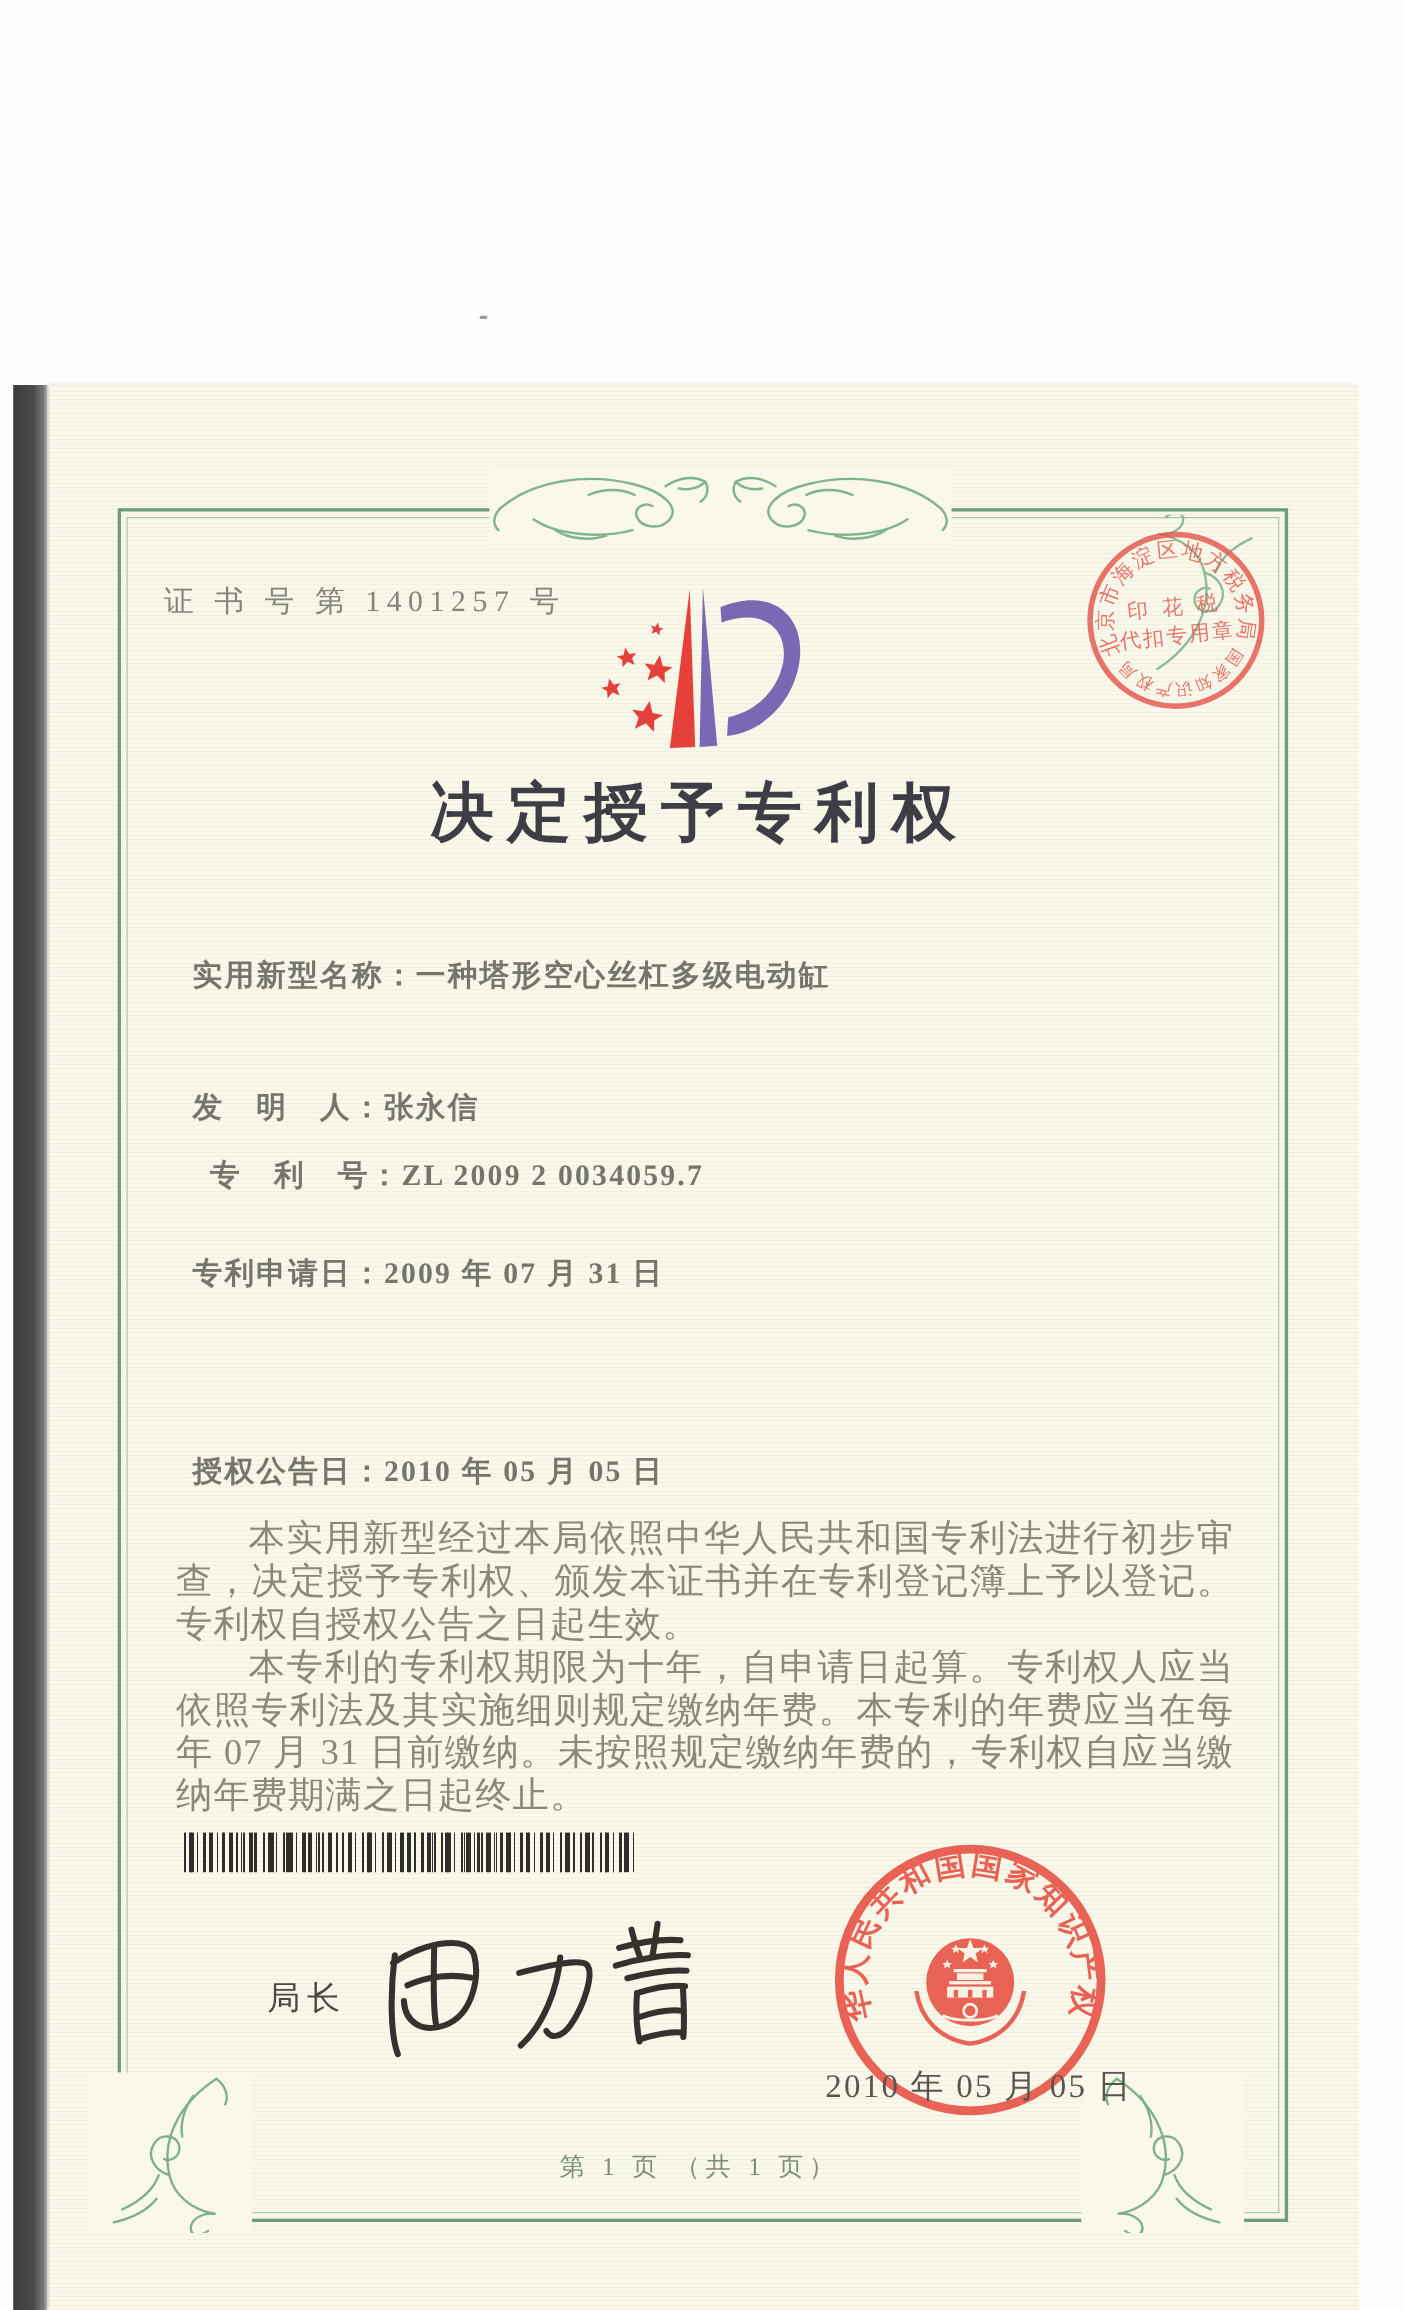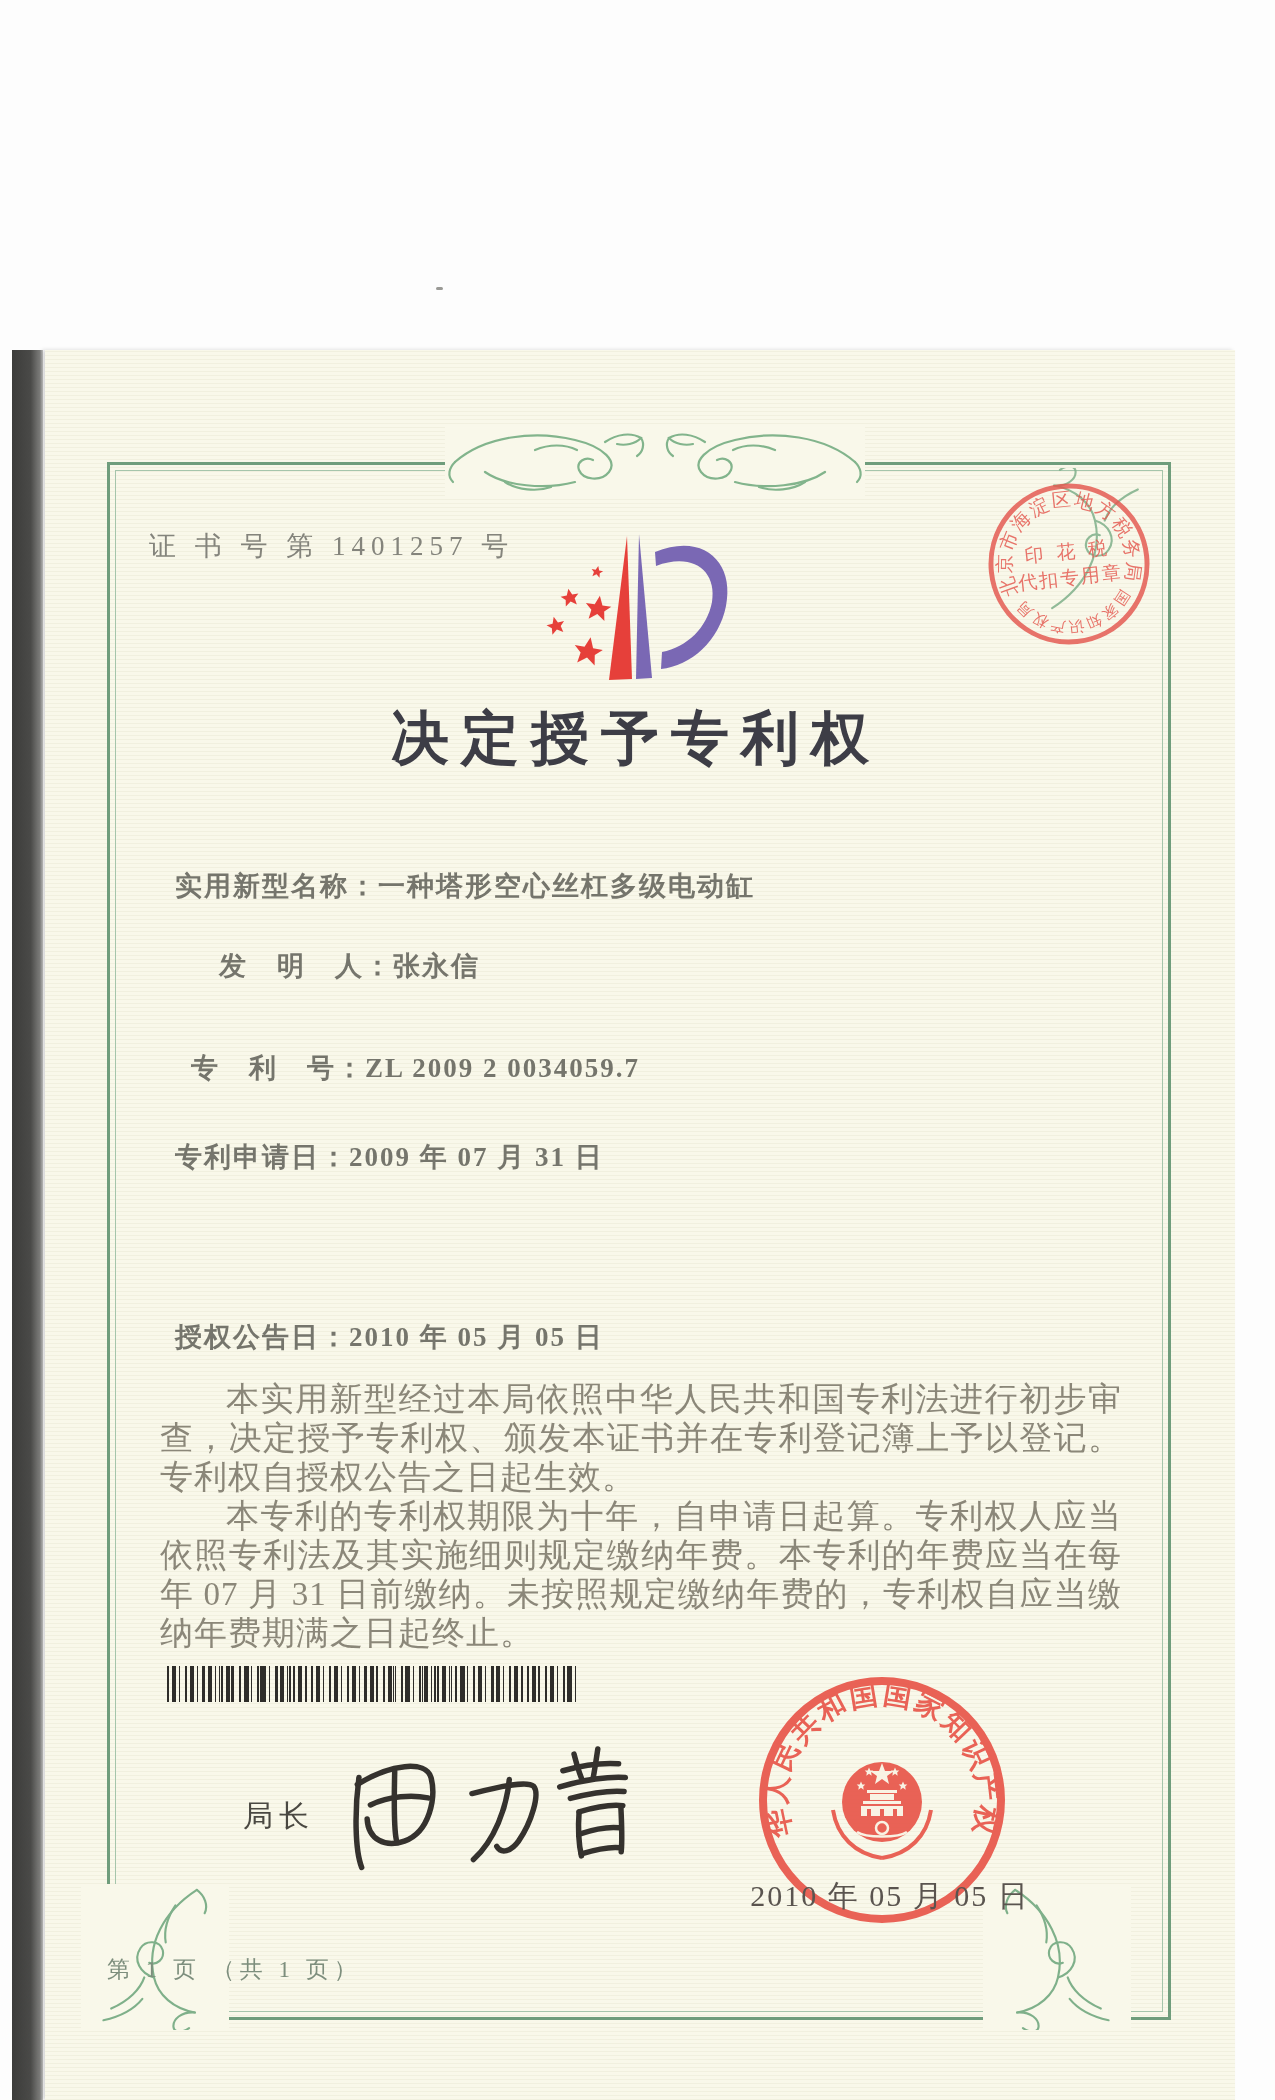--- a/index.html
+++ b/index.html
@@ -24,34 +24,34 @@
   .floral.bl{left:36px;top:1534px;background:#f9f8ea;}
   .floral.br{left:938px;top:1534px;background:#f9f8ea;transform:scaleX(-1);}
   .floral.tr{left:975px;top:118px;transform:scale(-1,-1);opacity:.85;}
   
   .cert-no{position:absolute;left:104px;top:178px;font-size:27px;letter-spacing:6px;color:#84847c;}
   .logo{position:absolute;left:478px;top:168px;width:252px;height:192px;}
   .tax-stamp{position:absolute;left:938px;top:128px;width:172px;height:172px;opacity:.82;transform:rotate(-6deg);}
   .title{position:absolute;left:62px;top:350px;width:1058px;text-align:center;
     font-size:58px;font-weight:700;letter-spacing:12px;color:#3d3d46;}
   .field{position:absolute;left:130px;font-size:27px;color:#75756c;letter-spacing:2px;white-space:nowrap;font-weight:bold;}
-  .f0{top:518px;} .f1{top:598px;margin-left:44px;} .f2{top:700px;margin-left:16px;} .f3{top:789px;} .f4{top:879px;} .f5{top:969px;}
+  .f0{top:518px;} .f1{top:638px;} .f2{top:700px;margin-left:16px;} .f3{top:789px;} .f4{top:879px;} .f5{top:969px;}
   .paras{position:absolute;left:115px;top:1030px;width:962px;font-size:33px;line-height:39px;
     color:#8b8779;text-align:justify;letter-spacing:1px;}
   .paras p{margin:0;text-indent:2em;}
   .barcode{position:absolute;left:122px;top:1316px;width:412px;height:36px;
     background-image:
       repeating-linear-gradient(90deg,#2e2d2a 0 2px,rgba(0,0,0,0) 2px 5px,#2e2d2a 5px 9px,rgba(0,0,0,0) 9px 12px,#2e2d2a 12px 13px,rgba(0,0,0,0) 13px 18px),
       repeating-linear-gradient(90deg,rgba(0,0,0,0) 0 6px,#2e2d2a 6px 8px,rgba(0,0,0,0) 8px 23px,#2e2d2a 23px 24px,rgba(0,0,0,0) 24px 29px);}
   .director{position:absolute;left:198px;top:1446px;font-size:30px;color:#4a4842;letter-spacing:6px;}
   .signature{position:absolute;left:288px;top:1378px;width:300px;height:170px;transform:rotate(-3deg);}
   .seal{position:absolute;left:705px;top:1318px;width:265px;height:265px;opacity:.92;}
   .seal-date{position:absolute;left:695px;top:1526px;width:300px;text-align:center;
     font-size:30px;color:#5a544f;letter-spacing:2px;}
-  .footer{position:absolute;left:62px;top:1604px;width:1058px;text-align:left;
+  .footer{position:absolute;left:62px;top:1604px;width:1058px;text-align:center;
     font-size:23px;color:#7d8e7d;letter-spacing:5px;}
   .arc-text{font-family:"Liberation Serif","DejaVu Serif",serif;}
 </style>
 </head>
 <body>
 
 <div id="stage">
   <div class="side-strip"></div>
   <div class="speck"></div>
 

